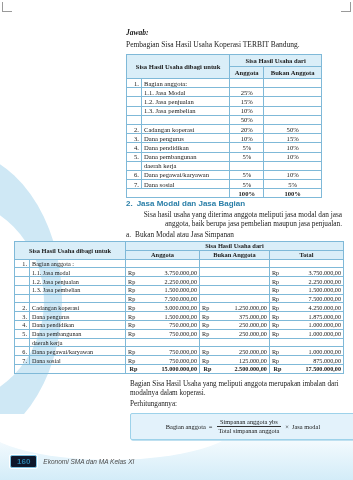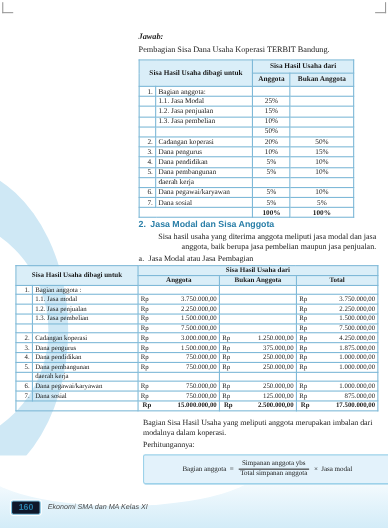--- a/index.html
+++ b/index.html
@@ -119,21 +119,21 @@
   <div class="cropmark cm-tl"></div>
   <div class="cropmark cm-tr"></div>
   <div class="cropmark cm-bl"></div>
   <div class="cropmark cm-br"></div>
 
   <div class="swash"></div>
   <div class="swash2"></div>
 
   <div class="content topblock">
     <div class="lbl-jawab">Jawab:</div>
-    <div class="intro">Pembagian Sisa Dana Usaha Koperasi TERBIT Bandung.</div>
+    <div class="intro">Pembagian Sisa Hasil Usaha Koperasi TERBIT Bandung.</div>
 
     <table>
       <tbody>
           <tr class="thead">
         <td rowspan="2" colspan="2">Sisa Hasil Usaha dibagi untuk</td>
         <td colspan="2">Sisa Hasil Usaha dari</td>
       </tr>
       <tr class="thead">
         <td>Anggota</td>
         <td>Bukan Anggota</td>
@@ -219,26 +219,26 @@
         <td>100%</td>
         <td>100%</td>
       </tr>
     </tbody>
       </table>
   </div>
 
   <div class="content sect">
     <div class="h2">
       <span>2.</span>
-      <span>Jasa Modal dan Sisa Anggota</span>
+      <span>Jasa Modal dan Jasa Bagian</span>
     </div>
     <p class="para">Sisa hasil usaha yang diterima anggota meliputi jasa modal dan jasa anggota, baik berupa jasa pembelian maupun jasa penjualan.</p>
     <div class="sub-a">
       <span>a.</span>
-      <span>Jasa Modal atau Jasa Pembagian</span>
+      <span>Bukan Modal atau Jasa Simpanan</span>
     </div>
   </div>
 
   <div class="content tbl2wrap">
     <table class="t2">
       <tbody>
           <tr class="thead">
         <td rowspan="2" colspan="2">Sisa Hasil Usaha dibagi untuk</td>
         <td colspan="3">Sisa Hasil Usaha dari</td>
       </tr>

